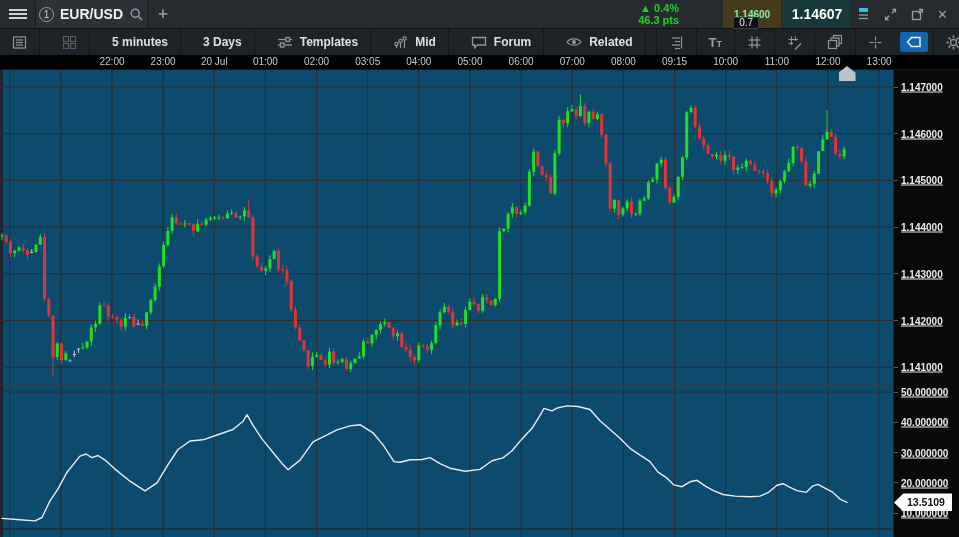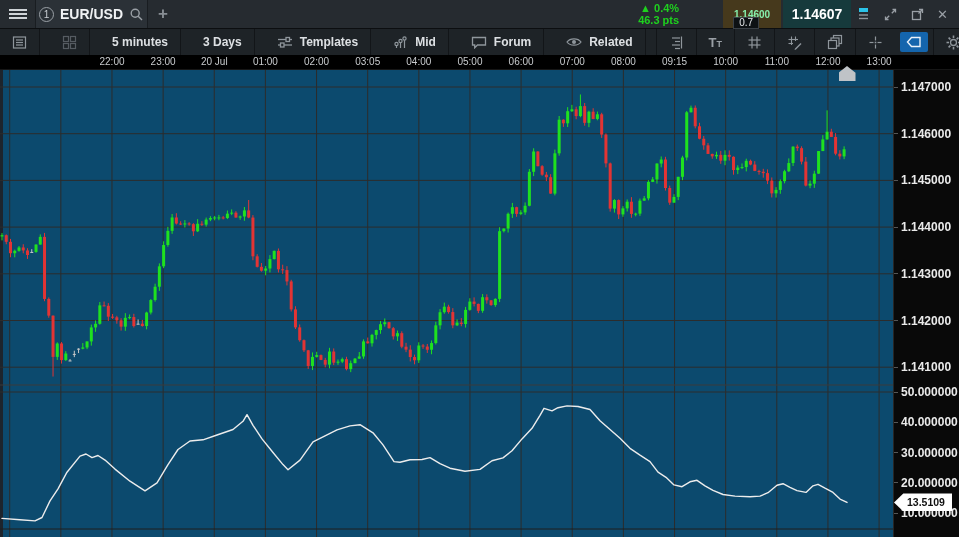--- a/index.html
+++ b/index.html
@@ -49,22 +49,22 @@
   
   #chart-wrap { position:relative; height:482px; background:#0c4a6e; }
   #left-strip { position:absolute; left:0; top:0; width:3px; height:482px; background:#1d242c; }
   #time-axis { position:absolute; left:0; top:0; width:959px; height:15px; background:#000;
     border-bottom:1px solid #161616; cursor:ew-resize; }
   .t-label { position:absolute; top:1px; transform:translateX(-50%); font-size:10px;
     color:#c8cbce; white-space:nowrap; }
   #chart-svg { position:absolute; left:0; top:15px; cursor:crosshair; }
   #price-axis { position:absolute; left:893px; top:15px; width:66px; height:467px;
     background:#090909; border-left:1px solid #262626; cursor:ns-resize; }
-  .y-label { position:absolute; left:7px; font-size:12px; font-weight:bold; color:#eaeaea;
-    transform:translateY(-50%); white-space:nowrap; }
+  .y-label { position:absolute; left:7px; font-size:10px; font-weight:bold; color:#eaeaea;
+    transform:translateY(-50%); white-space:nowrap;text-decoration:underline; }
   .y-tick { position:absolute; left:0; width:4px; height:1px; background:#565656; }
   #indicator-tag { position:absolute; left:0; width:58px; height:18px; background:#ffffff;
     color:#111; font-size:10.5px; font-weight:600; line-height:18px; padding-left:13px;
     clip-path:polygon(0 50%, 16% 0, 100% 0, 100% 100%, 16% 100%); z-index:3; }
   #latest-marker { position:absolute; top:11px; width:17px; height:15px; background:#bfc3c7;
     clip-path:polygon(50% 0, 100% 45%, 100% 100%, 0 100%, 0 45%); cursor:pointer; z-index:3; }
 </style>
 </head>
 <body>
 

